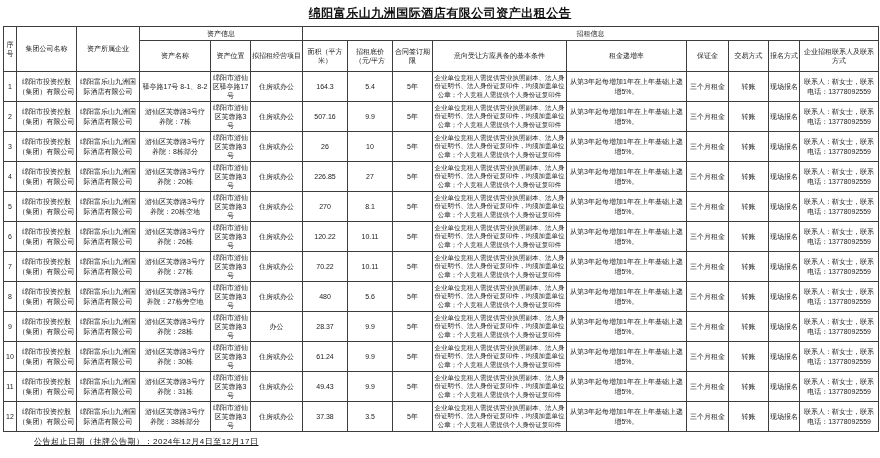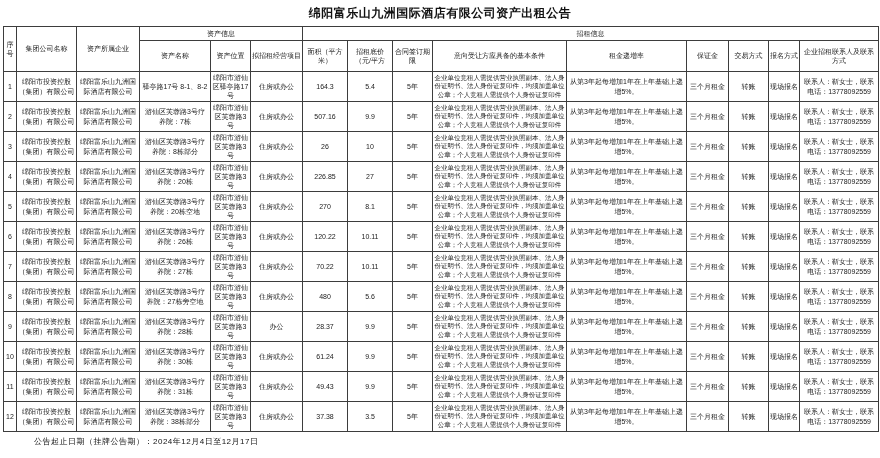--- a/index.html
+++ b/index.html
@@ -3,39 +3,39 @@
 <meta charset="utf-8">
 <style>
   html,body{margin:0;padding:0;}
   body{
     width:880px;height:458px;overflow:hidden;background:#ffffff;
     font-family:"Liberation Sans","DejaVu Sans",sans-serif;color:#1a1a1a;
   }
   .page{position:relative;width:880px;height:458px;}
   .title{
     margin-top:6px;height:15px;line-height:15px;text-align:center;
-    font-size:12px;font-weight:bold;letter-spacing:0.5px;color:#111;
+    font-size:12px;font-weight:bold;letter-spacing:0.5px;color:#111;text-decoration:underline;
   }
   table{
     border-collapse:collapse;table-layout:fixed;
     margin:5px 0 0 3px;width:875px;
   }
   th,td{
     border:1px solid #3d3d3d;
     font-size:7px;line-height:1.3;text-align:center;vertical-align:middle;
     padding:0 1px;word-break:break-all;overflow:hidden;color:#1a1a1a;
     font-weight:normal;
   }
   thead .group-row th{height:13px;}
   thead .col-row th{height:30px;}
   tbody tr{height:30px;}
   td.cond{font-size:6.5px;line-height:1.25;}
   td.name{padding:0 2px;}
   .footer{
-    margin:4px 0 0 34px;font-size:8px;color:#111;letter-spacing:0.5px;
+    margin:4px 0 0 34px;font-size:8px;color:#111;letter-spacing:0.5px;text-decoration:underline;
   }
 </style>
 </head>
 <body>
 
 <div class="page">
   <div class="title">绵阳富乐山九洲国际酒店有限公司资产出租公告</div>
 
   <table>
     <colgroup>

